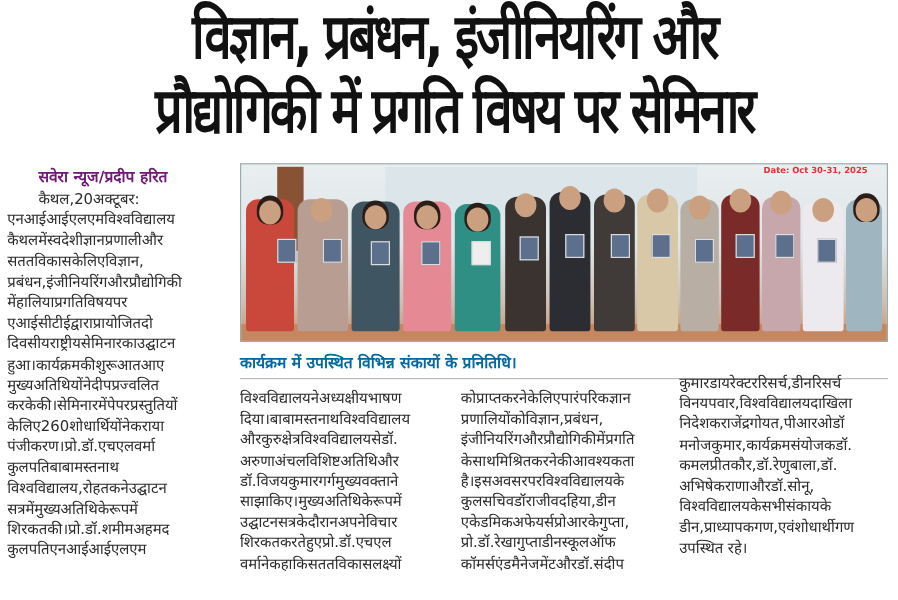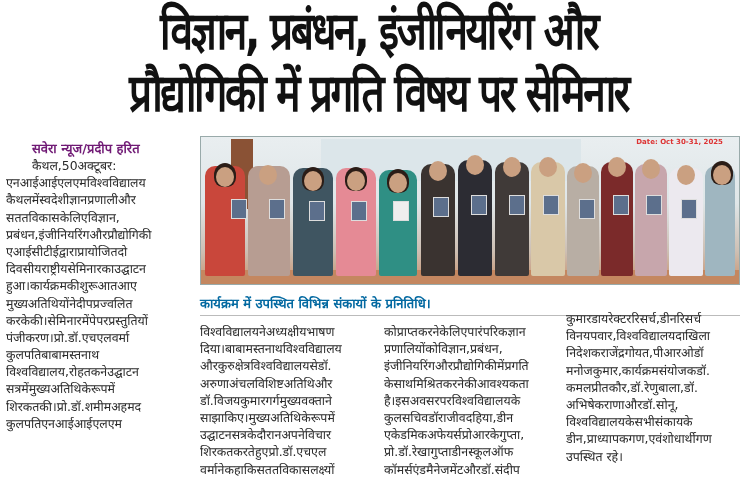--- a/index.html
+++ b/index.html
@@ -71,30 +71,32 @@
 <body>
 
 <div class="headline">
   <span class="line">विज्ञान, प्रबंधन, इंजीनियरिंग और</span>
   <span class="line">प्रौद्योगिकी में प्रगति विषय पर सेमिनार</span>
 </div>
 
 <div class="byline">सवेरा न्यूज/प्रदीप हरित</div>
 
 <div class="col col1">
-  <span class="ln ln-j" style="padding-left:26px"><span>कैथल,</span><span>50</span><span>अक्टूबर</span><span>:</span></span>
+  <span class="ln ln-j" style="padding-left:26px"><span>कैथल,</span><span>20</span><span>अक्टूबर</span><span>:</span></span>
   <span class="ln ln-j"><span>एनआईआईएलएम</span><span>विश्वविद्यालय</span></span>
   <span class="ln ln-j"><span>कैथल</span><span>में</span><span>स्वदेशी</span><span>ज्ञान</span><span>प्रणाली</span><span>और</span></span>
   <span class="ln ln-j"><span>सतत</span><span>विकास</span><span>के</span><span>लिए</span><span>विज्ञान,</span></span>
   <span class="ln ln-j"><span>प्रबंधन,</span><span>इंजीनियरिंग</span><span>और</span><span>प्रौद्योगिकी</span></span>
+  <span class="ln ln-j"><span>में</span><span>हालिया</span><span>प्रगति</span><span>विषय</span><span>पर</span></span>
   <span class="ln ln-j"><span>एआईसीटीई</span><span>द्वारा</span><span>प्रायोजित</span><span>दो</span></span>
   <span class="ln ln-j"><span>दिवसीय</span><span>राष्ट्रीय</span><span>सेमिनार</span><span>का</span><span>उद्घाटन</span></span>
   <span class="ln ln-j"><span>हुआ।</span><span>कार्यक्रम</span><span>की</span><span>शुरूआत</span><span>आए</span></span>
   <span class="ln ln-j"><span>मुख्य</span><span>अतिथियों</span><span>ने</span><span>दीप</span><span>प्रज्वलित</span></span>
   <span class="ln ln-j"><span>करके</span><span>की।</span><span>सेमिनार</span><span>में</span><span>पेपर</span><span>प्रस्तुतियों</span></span>
+  <span class="ln ln-j"><span>के</span><span>लिए</span><span>260</span><span>शोधार्थियों</span><span>ने</span><span>कराया</span></span>
   <span class="ln ln-j"><span>पंजीकरण।</span><span>प्रो.</span><span>डॉ.</span><span>एचएल</span><span>वर्मा</span></span>
   <span class="ln ln-j"><span>कुलपति</span><span>बाबा</span><span>मस्तनाथ</span></span>
   <span class="ln ln-j"><span>विश्वविद्यालय,</span><span>रोहतक</span><span>ने</span><span>उद्घाटन</span></span>
   <span class="ln ln-j"><span>सत्र</span><span>में</span><span>मुख्य</span><span>अतिथि</span><span>के</span><span>रूप</span><span>में</span></span>
   <span class="ln ln-j"><span>शिरकत</span><span>की।</span><span>प्रो.</span><span>डॉ.</span><span>शमीम</span><span>अहमद</span></span>
   <span class="ln ln-j"><span>कुलपति</span><span>एनआईआईएलएम</span></span>
 </div>
 
 <div class="photo">
   <div class="door"></div>

